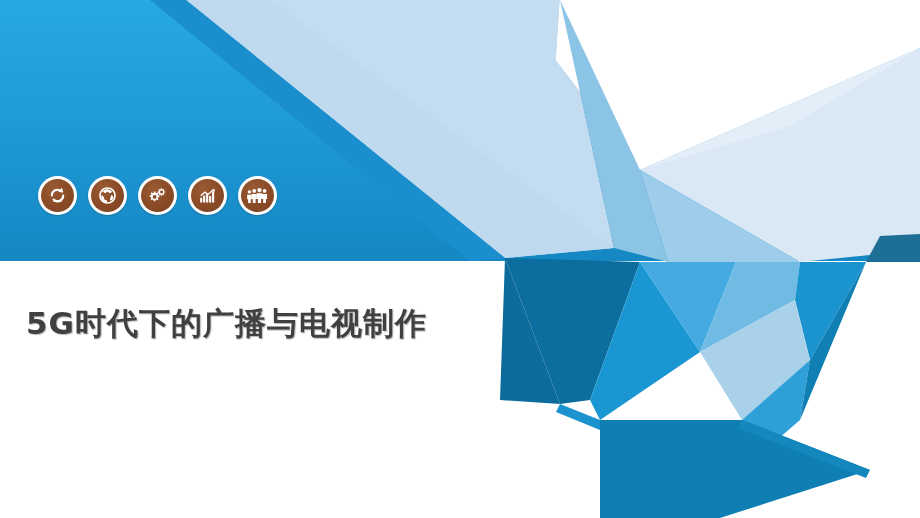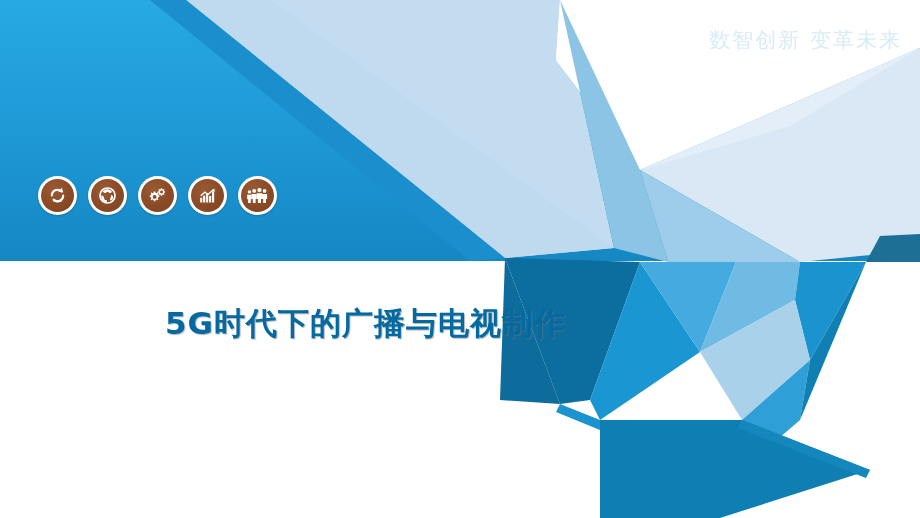--- a/index.html
+++ b/index.html
@@ -80,25 +80,24 @@
     position: absolute;
     left: 26px;
     top: 300px;
     width: 540px;
   }
   .title-line {
     font-family: "DejaVu Sans", "Liberation Sans", sans-serif;
     font-weight: bold;
     font-size: 31px;
     line-height: 46px;
-    color: #0369a1;
+    color: #404040;
     letter-spacing: 1px;
     white-space: nowrap;
     text-shadow: 1px 1px 1px rgba(120,120,120,0.55);
-    text-align: right;
   }
 </style>
 </head>
 <body>
 
 <div id="slide">
 
   <div id="blue-band"></div>
 
   <svg id="poly-art" viewBox="0 0 920 518" preserveAspectRatio="none">
@@ -132,21 +131,20 @@
 
     <polygon points="810,360 800,420 742,470 742,420" fill="#2f9fd7"></polygon>
     <polygon points="866,262 810,360 800,420" fill="#0f7fb4"></polygon>
 
     <polygon points="600,420 742,420 870,470 720,518 600,518" fill="#0f7fb3"></polygon>
     <polygon points="742,420 870,470 866,478 738,428" fill="#1487bc"></polygon>
 
     <polygon points="560,404 600,420 600,430 556,412" fill="#1a93ce"></polygon>
   </svg>
 
-  <div id="tagline">数智创新 变革未来</div>
 
   <div id="icon-strip">
 
     <div class="icon-badge">
       <div class="icon-disc">
         <svg width="21" height="21" viewBox="0 0 24 24" fill="none">
           <path d="M5.5 12a6.5 6.5 0 0 1 11-4.7" stroke="#fff" stroke-width="2.4" stroke-linecap="round"></path>
           <path d="M18.5 12a6.5 6.5 0 0 1-11 4.7" stroke="#fff" stroke-width="2.4" stroke-linecap="round"></path>
           <polygon points="17,3.2 18.6,8.6 12.8,7.6" fill="#fff"></polygon>
           <path d="M7 16.5c2.4 1.6 7.6 1.6 10 0v2.2c-2.4 1.6-7.6 1.6-10 0z" fill="#fff" opacity="0.95"></path>

